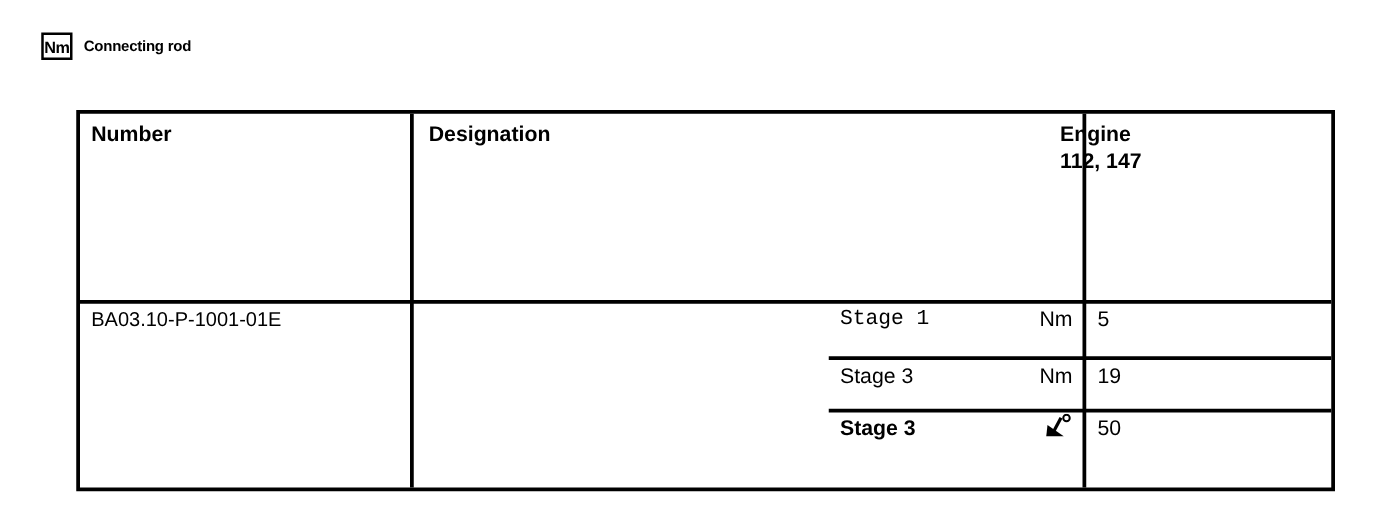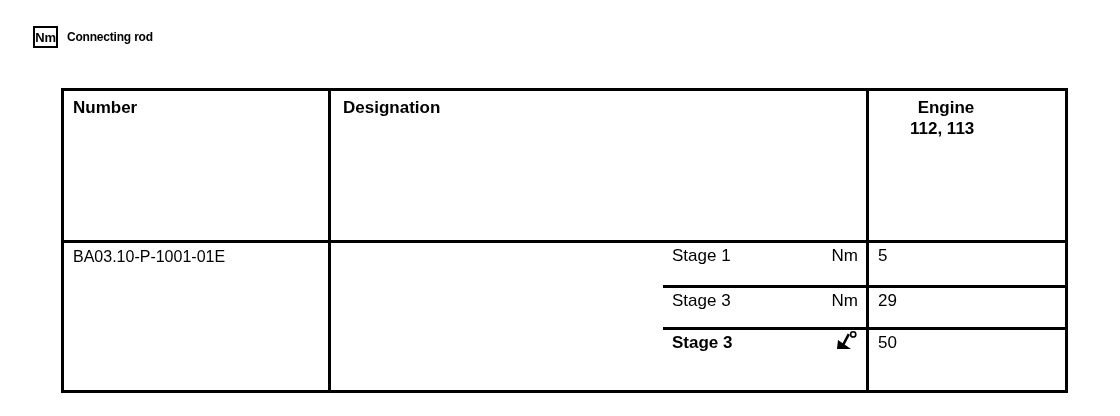--- a/index.html
+++ b/index.html
@@ -91,26 +91,26 @@
     font-size: 17px;
     line-height: 21px;
     white-space: nowrap;
   }
   .cell.bold {
     font-weight: bold;
   }
 
   .c-number-head      { left: 9px;   top: 6px;  }
   .c-desig-head       { left: 279px; top: 6px; text-align: right;  }
-  .c-engine-head      { left: 846px; top: 6px; text-align: right;  }
+  .c-engine-head      { left: 784px; top: 6px;  }
 
   .c-number-val       { left: 9px;   top: 155px; font-size: 16px; text-align: center; }
   .c-desig-val        { left: 279px; top: 154px; }
 
-  .c-stage-1          { left: 608px; top: 154px; }
+  .c-stage-1          { left: 608px; top: 154px; font-family: Liberation Mono, monospace; }
   .c-stage-2          { left: 608px; top: 199px; }
   .c-stage-3          { left: 608px; top: 241px; font-weight: bold; }
 
   .c-unit-1           { left: 699px; top: 154px; width: 95px; text-align: right; }
   .c-unit-2           { left: 699px; top: 199px; width: 95px; text-align: right; }
   .c-unit-3           { left: 699px; top: 238px; width: 95px; text-align: right; }
 
   .c-val-1            { left: 814px; top: 154px; }
   .c-val-2            { left: 814px; top: 199px; }
   .c-val-3            { left: 814px; top: 241px; }
@@ -137,33 +137,33 @@
     <div class="hdiv hdiv-header"></div>
     <div class="hdiv hdiv-stage2"></div>
     <div class="hdiv hdiv-stage3"></div>
 
     <div class="cell bold c-number-head">Number</div>
 
     <div class="cell bold c-desig-head">Designation</div>
 
     <div class="cell bold c-engine-head">
       <div>Engine</div>
-      <div>112, 113</div>
+      <div>112, 147</div>
     </div>
 
     <div class="cell c-number-val">BA03.10-P-1001-01E</div>
 
 
     <div class="cell c-stage-1">Stage 1</div>
     <div class="cell c-unit-1">Nm</div>
     <div class="cell c-val-1">5</div>
 
     <div class="cell c-stage-2">Stage 3</div>
     <div class="cell c-unit-2">Nm</div>
-    <div class="cell c-val-2">29</div>
+    <div class="cell c-val-2">19</div>
 
     <div class="cell c-stage-3">Stage 3</div>
     <div class="cell c-unit-3">
       <span class="angle-icon-wrap">
         <svg width="22" height="20" viewBox="0 0 22 20" xmlns="http://www.w3.org/2000/svg">
 
           <polygon points="1,18 15,18 2,9" fill="#000000"></polygon>
 
           <rect x="8.6" y="2.5" width="2.6" height="12.5" fill="#000000" transform="rotate(28 9.9 8.7)"></rect>
 

